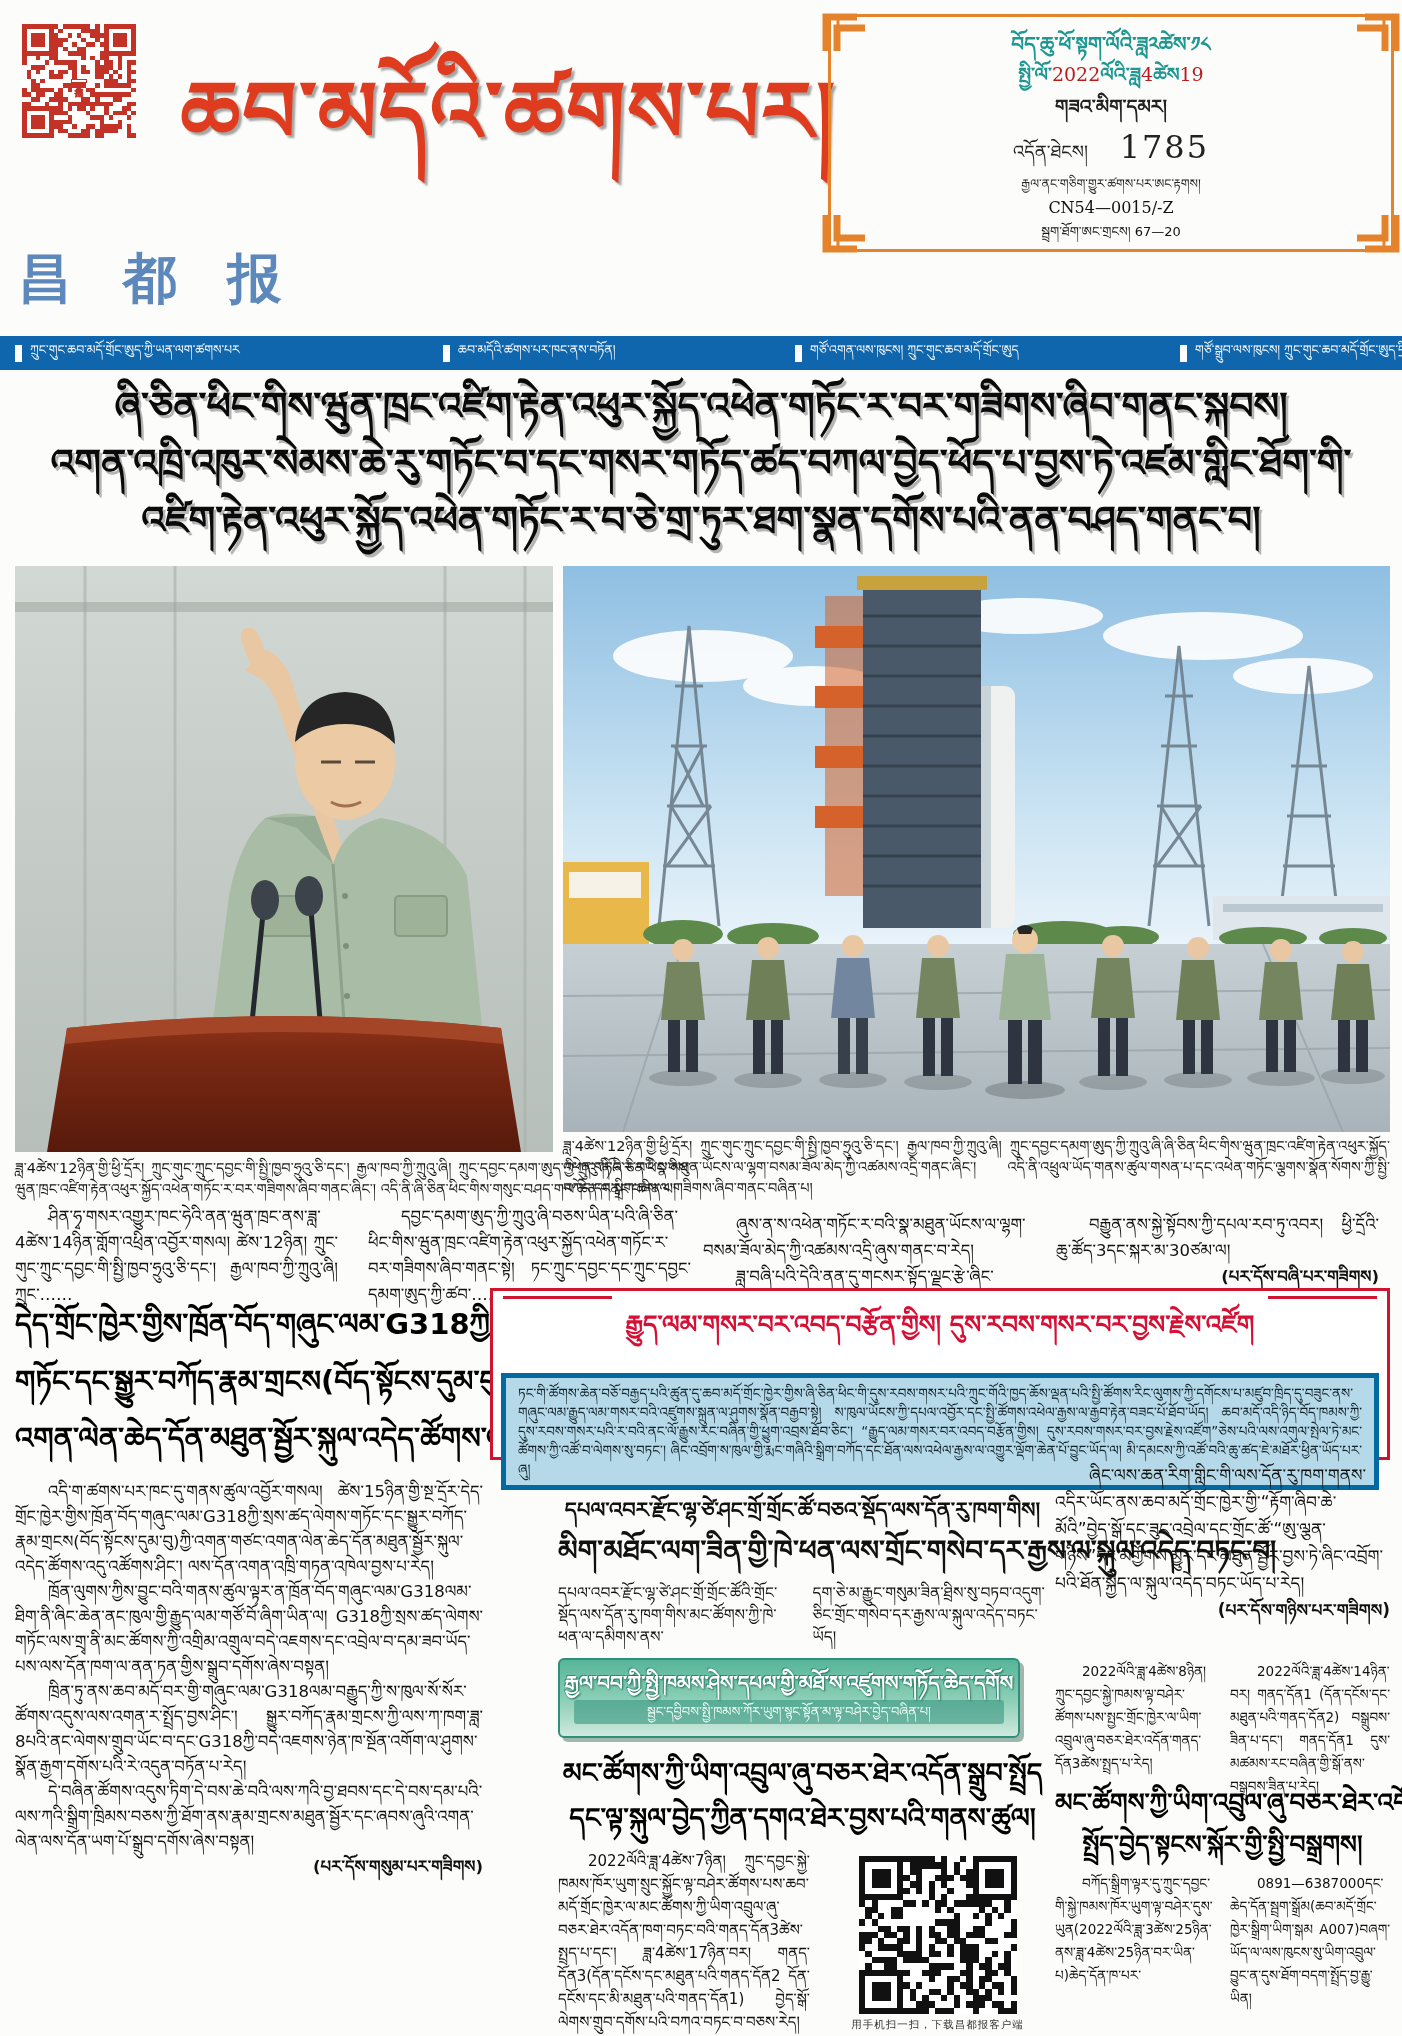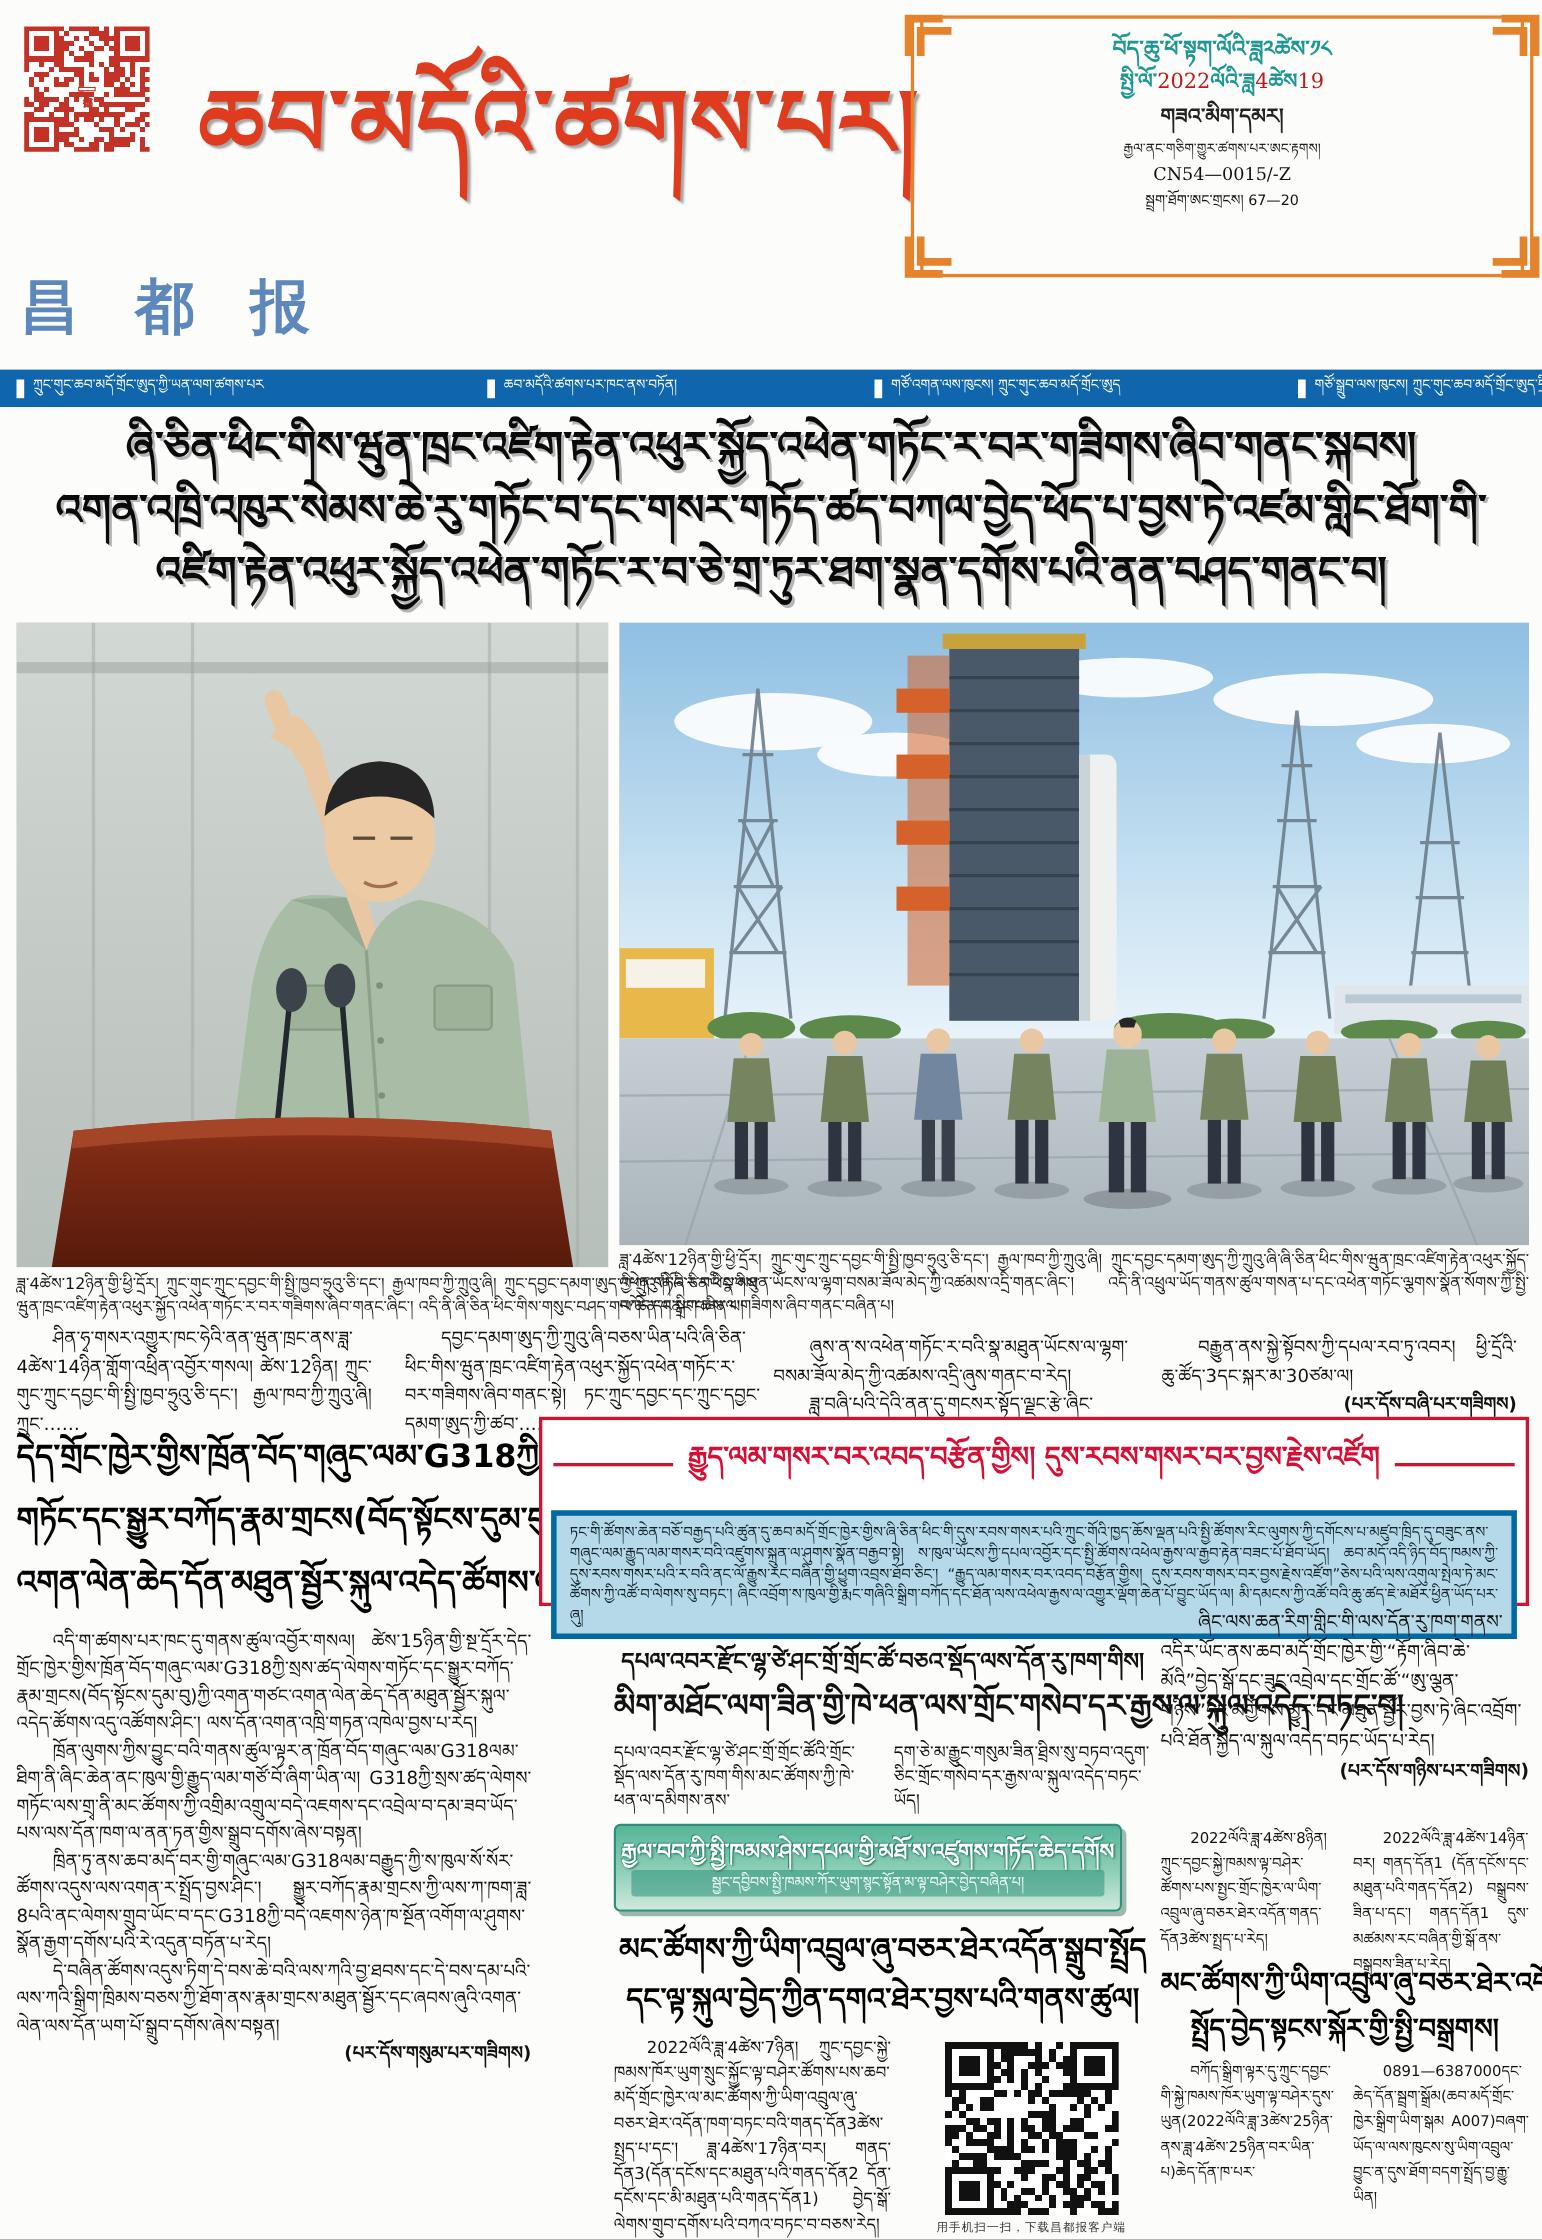--- a/index.html
+++ b/index.html
@@ -53,21 +53,21 @@
   .brief-left{left:15px;top:1204px;width:676px;}
   .brief-right{left:703px;top:1212px;width:687px;}
   .brief .bcol{width:323px;flex:none;}
   .see-note{font-weight:bold;text-align:right;text-indent:0 !important;}
   
   .colL{left:15px;top:1296px;width:468px;}
   .colL-head div{font-size:29px;font-weight:bold;line-height:57px;text-align:center;white-space:nowrap;color:#000;}
   .colL-body{margin-top:12px;font-size:16.5px;line-height:25px;text-align:justify;}
   .colL-body p{margin:0;text-indent:2em;}
   .red-box{left:490px;top:1288px;width:900px;height:172px;border:3px solid #cf1430;box-sizing:border-box;background:#fff;}
-  .red-box-title{display:flex;align-items:center;gap:14px;padding:5px 10px 4px;}
+  .red-box-title{display:flex;align-items:flex-start;gap:14px;padding:5px 10px 4px;}
   .red-box-title .tline{flex:1;height:3px;background:#cf1430;}
   .red-box-title .ttext{color:#d60f35;font-size:25px;font-weight:bold;white-space:nowrap;}
   .teal-panel{margin:2px 8px 8px;background:#b5d9e9;border:5px solid #0369a1;padding:6px 12px;
         font-size:13.5px;line-height:19px;text-align:justify;color:#12222a;}
   .colM{left:558px;top:1492px;width:489px;}
   .colM-kicker{font-size:21px;font-weight:bold;text-align:center;line-height:36px;white-space:nowrap;}
   .colM-head{font-size:28px;font-weight:bold;text-align:center;line-height:46px;white-space:nowrap;}
   .two-col{display:flex;gap:20px;margin-top:8px;font-size:15.5px;line-height:22px;text-align:justify;justify-content:space-between;}
   .two-col>div{flex:1;}
   .green-banner{left:558px;top:1658px;width:462px;height:80px;border:2px solid #2e8f7a;border-radius:6px;
@@ -473,20 +473,24 @@
           <path d="M16 44 V21 H44" stroke-width="7"></path>
           <path d="M5 10 h12 v12" stroke-width="3"></path>
         </svg>
       </div>
 
     <div class="ib-l1">བོད་ཆུ་ཕོ་སྟག་ལོའི་ཟླ༢ཚེས་༡༨</div>
     <div class="ib-l2">
       <span>སྤྱི་ལོ་</span><span class="ib-num">2022</span><span>ལོའི་ཟླ</span><span class="ib-num">4</span><span>ཚེས</span><span class="ib-num">19</span>
     </div>
     <div class="ib-weekday">གཟའ་མིག་དམར།</div>
+    <div class="ib-issue">
+      <span>འདོན་ཐེངས།</span>
+      <span class="issue-no">1785</span>
+    </div>
     <div class="ib-small">རྒྱལ་ནང་གཅིག་གྱུར་ཚགས་པར་ཨང་རྟགས།</div>
     <div class="ib-cn">CN54—0015/-Z</div>
     <div class="ib-postal">
       <span>སྦྲག་ཐོག་ཨང་གྲངས།</span>
       <span>67—20</span>
     </div>
   </div>
 
   <div class="abs nav-bar">
     <div class="nav-item" style="left:15px">

